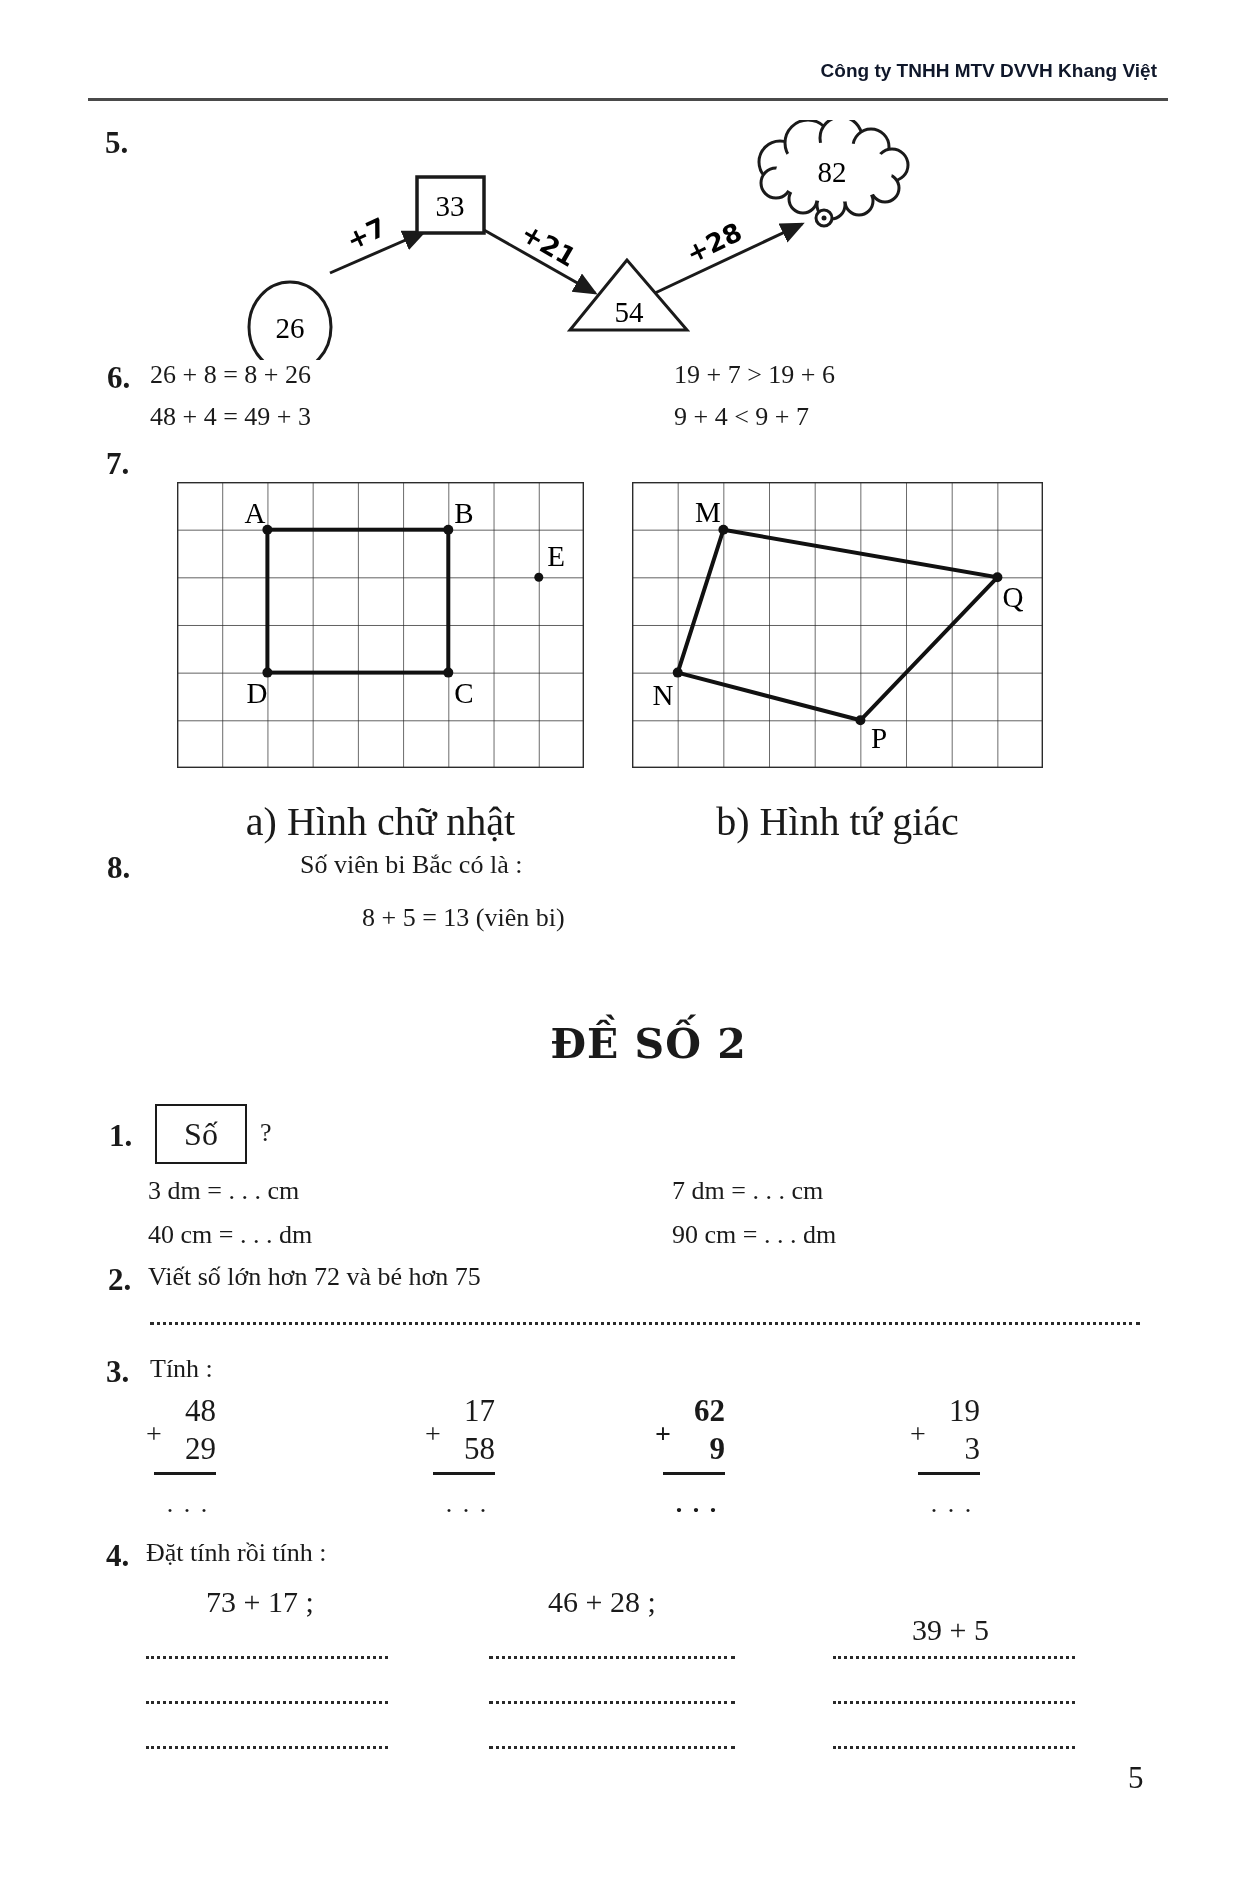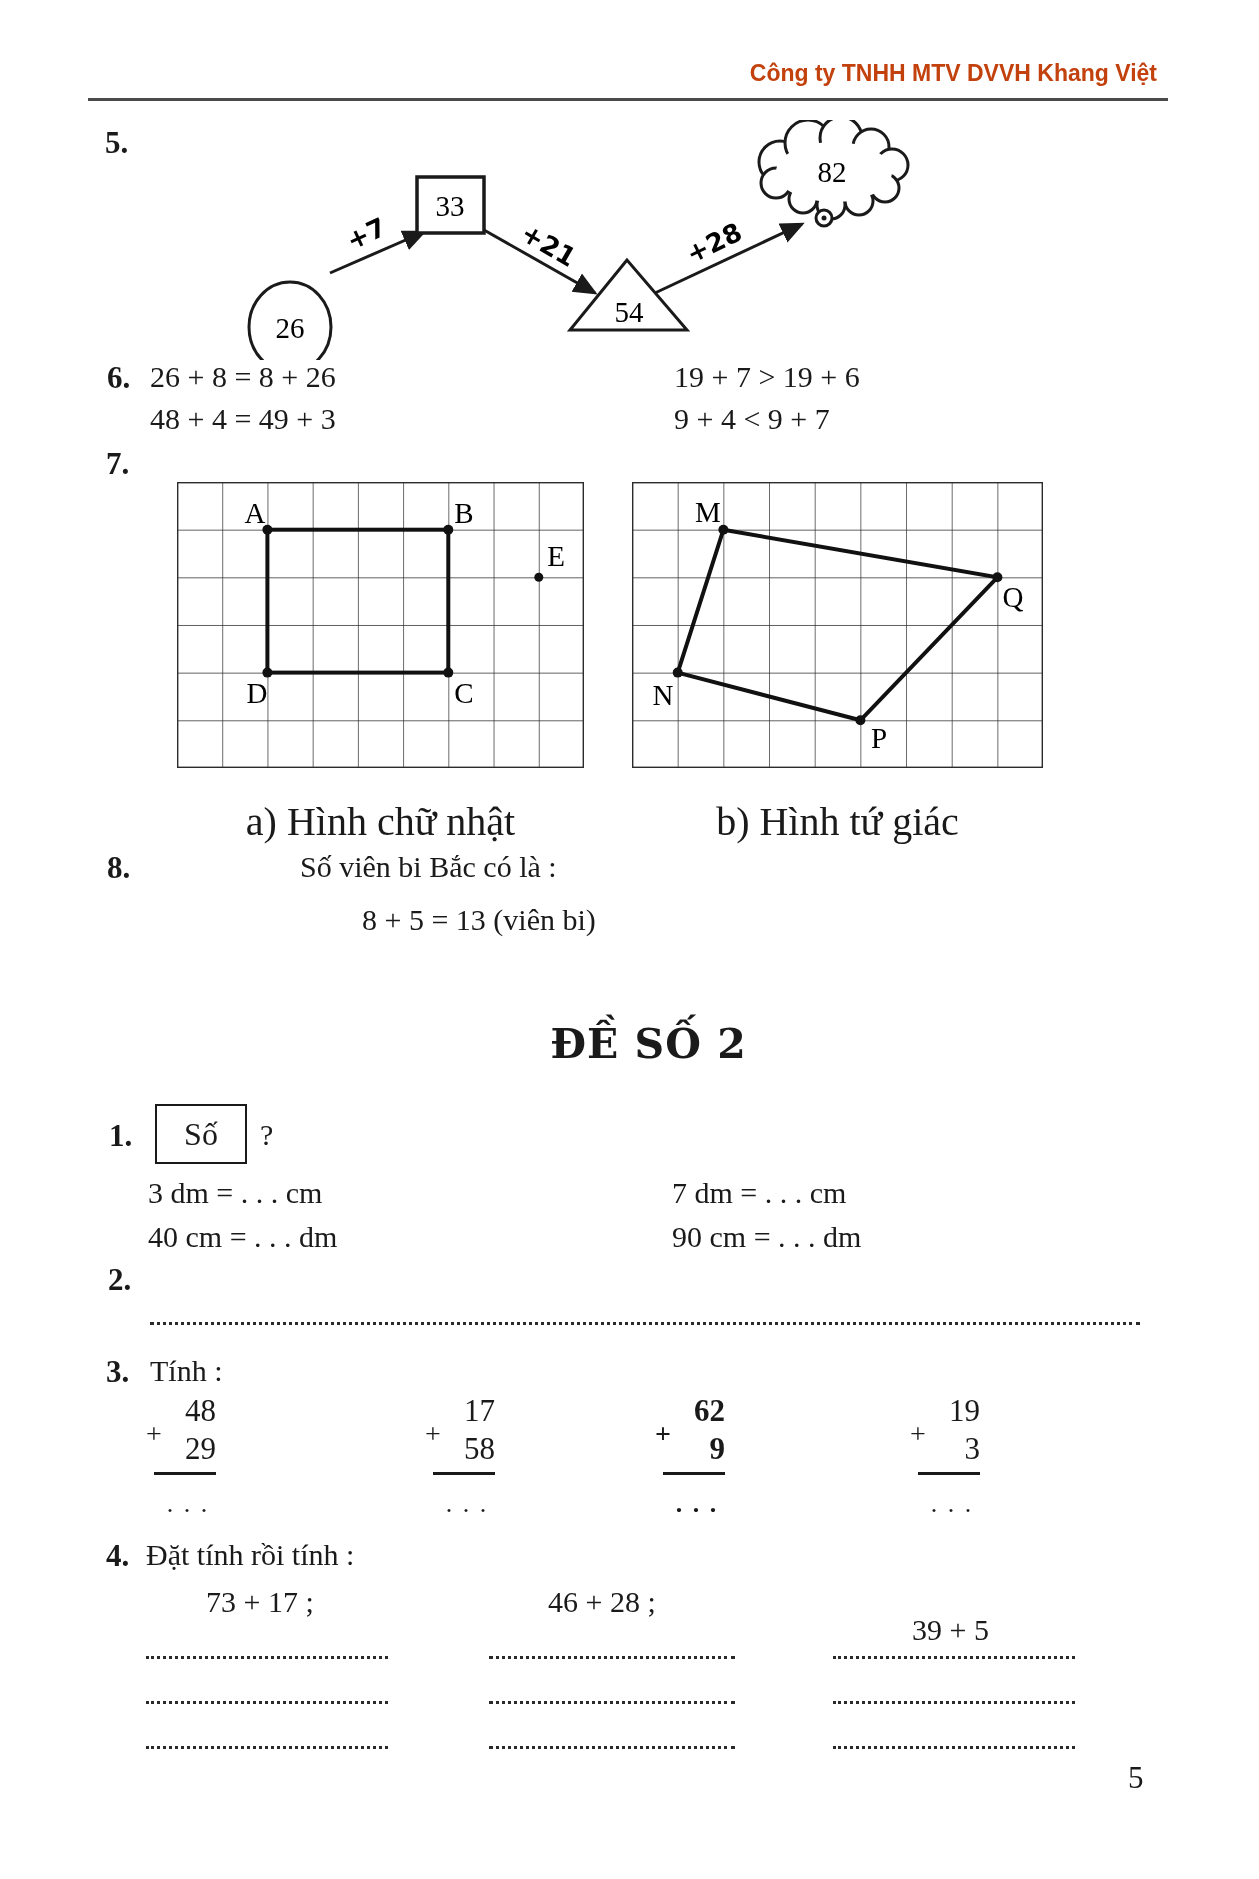--- a/index.html
+++ b/index.html
@@ -6,25 +6,25 @@
   .page {
     position:relative; width:1259px; height:1879px; margin:0 auto;
     background:#ffffff; color:#1a1a1a;
     font-family:"Liberation Serif","DejaVu Serif",serif;
     font-size:30px; overflow:hidden;
   }
   .abs { position:absolute; }
   .header-company {
     position:absolute; top:60px; right:102px;
     font-family:"Liberation Sans","DejaVu Sans",sans-serif;
-    font-weight:bold; font-size:23px; color:#c2410c;
+    font-weight:bold; font-size:19px; color:#0f172a;
   }
   .header-rule { position:absolute; top:98px; left:88px; width:1080px; height:3px; background:#4a4a4a; }
   .pnum { font-weight:bold; font-size:31px; }
-  .eq { font-size:30px; white-space:pre; }
+  .eq { font-size:26px; white-space:pre; }
   svg text { font-family:"Liberation Serif","DejaVu Serif",serif; }
   .diagram-label { font-size:29px; }
   .arrow-label { font-size:26px; font-weight:bold; font-family:"DejaVu Sans","Liberation Sans",sans-serif; }
   .grid-label { font-size:29px; }
   .caption { font-size:40px; text-align:center; }
   .answer-label { font-style:italic; }
   .section-title { position:absolute; left:0; width:100%; text-align:center;
     font-weight:900; font-size:41px; letter-spacing:1px; font-family:"DejaVu Serif","Liberation Serif",serif;padding-left:19px; }
   .num-box { position:absolute; border:2.5px solid #1a1a1a; text-align:center; font-size:32px; }
   .dotline { position:absolute; border-bottom:3.5px dotted #2a2a2a; }
@@ -148,20 +148,21 @@
 
   <div class="abs pnum" style="left:109px; top:1118px;">1.</div>
   <div class="num-box" style="left:155px; top:1104px; width:88px; height:56px; line-height:56px;">Số</div>
   <div class="abs eq" style="left:260px; top:1118px;">?</div>
   <div class="abs eq" style="left:148px; top:1176px;">3 dm = . . . cm</div>
   <div class="abs eq" style="left:672px; top:1176px;">7 dm = . . . cm</div>
   <div class="abs eq" style="left:148px; top:1220px;">40 cm = . . . dm</div>
   <div class="abs eq" style="left:672px; top:1220px;">90 cm = . . . dm</div>
 
   <div class="abs pnum" style="left:108px; top:1262px;">2.</div>
+  <div class="abs eq" style="left:148px; top:1262px;">Viết số lớn hơn 72 và bé hơn 75</div>
   <div class="dotline" style="left:150px; top:1308px; width:990px; height:14px;"></div>
 
   <div class="abs pnum" style="left:106px; top:1354px;">3.</div>
   <div class="abs eq" style="left:150px; top:1354px;">Tính :</div>
 
   <div class="vsum" style="left:148px; top:1392px;">
     <div class="top-num">48</div>
     <div class="mid">
         <span class="plus">+</span>
       <div class="bottom-num">29</div>

